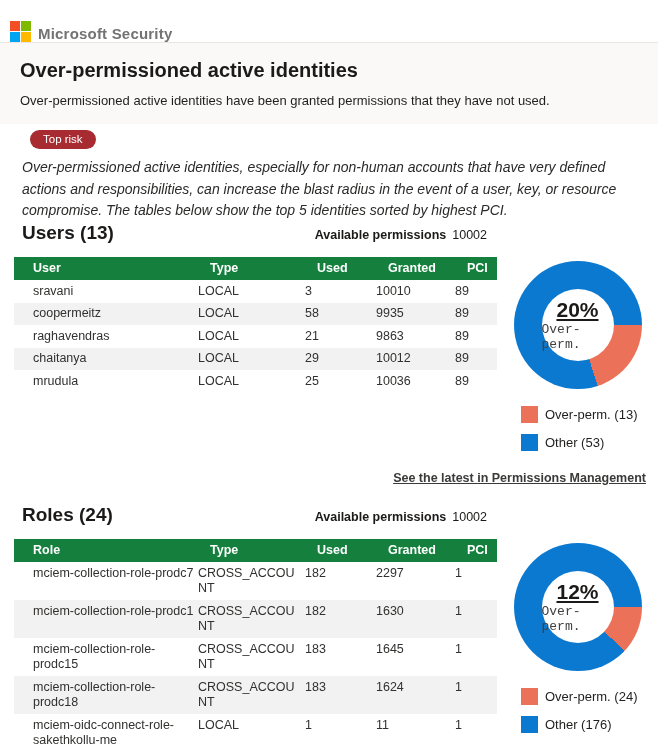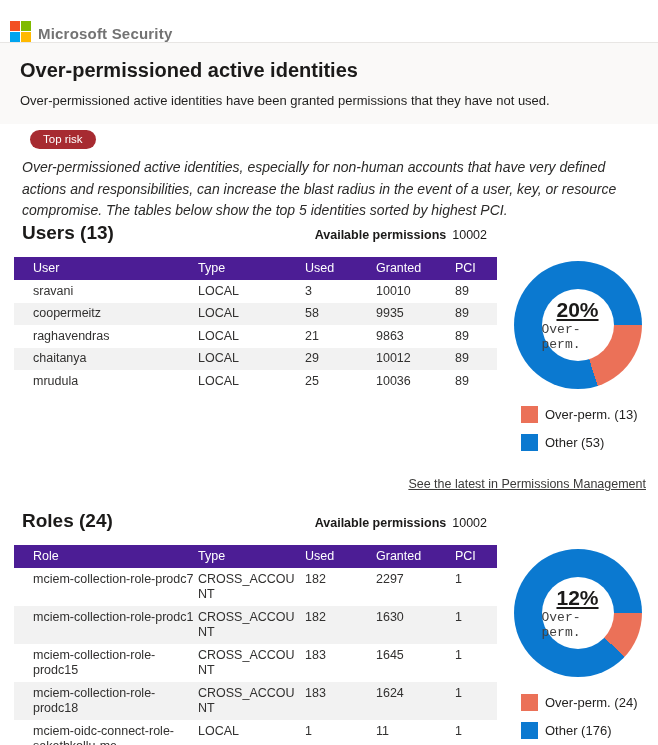--- a/index.html
+++ b/index.html
@@ -30,39 +30,39 @@
   .sec-head h2 { font-size:19px; font-weight:700; color:#1b1a19; }
   .avail { font-size:12.5px; color:#1b1a19; padding-bottom:2px; }
   .avail .lbl { font-weight:700; }
   .avail .val { margin-left:6px; }
   .sec-body { display:flex; align-items:flex-start; }
   
   table { width:483px; margin-left:14px; border-collapse:collapse; table-layout:fixed;
           font-size:12.5px; }
   col.c0 { width:184px; } col.c1 { width:107px; } col.c2 { width:71px; }
   col.c3 { width:79px; }  col.c4 { width:42px; }
-  thead th { background:#4c1d95; color:#ffffff; font-weight:400; text-align:left;
-             padding:4px 0 4px; line-height:15px; }
+  thead th { background:#15803d; color:#ffffff; font-weight:700; text-align:left;
+             padding:4px 12px 4px; line-height:15px; }
   thead th.first, tbody td.first { padding-left:19px; }
   tbody td { padding:3.5px 4px 3.5px 0; line-height:15.5px; color:#323130;
              overflow-wrap:anywhere; vertical-align:top; }
   tbody tr:nth-child(even) { background:#f2f2f2; }
   
   .chart-col { flex:1; display:flex; flex-direction:column; align-items:center; padding-top:4px; }
   .donut { width:128px; height:128px; border-radius:50%; position:relative; }
   .donut-hole { position:absolute; inset:28px; background:#ffffff; border-radius:50%;
                 display:flex; flex-direction:column; align-items:center; justify-content:center; }
   .pct { font-size:21px; font-weight:700; color:#1b1a19; line-height:22px;text-decoration:underline; }
   .pct-label { font-size:13px; color:#404040; margin-top:1px;font-family:Liberation Mono, monospace; }
   .legend { margin-top:17px; align-self:flex-start; margin-left:24px; }
   .legend-item { display:flex; align-items:center; margin-bottom:11px; }
   .legend-swatch { width:17px; height:17px; flex:0 0 17px; }
   .legend-label { font-size:13px; color:#201f1e; margin-left:7px; white-space:nowrap; }
   
-  .link-row { text-align:right; margin:12px 12px 6px 0; }
+  .link-row { text-align:right; margin:6px 12px 6px 0;font-weight:bold; }
   .link-row a { font-size:12.5px; color:#3b3a39; text-decoration:underline; cursor:pointer; }
   .roles { margin-top:18px; }
 </style>
 </head>
 <body>
 
 
 
 <header class="brand">
   <span class="mslogo">

